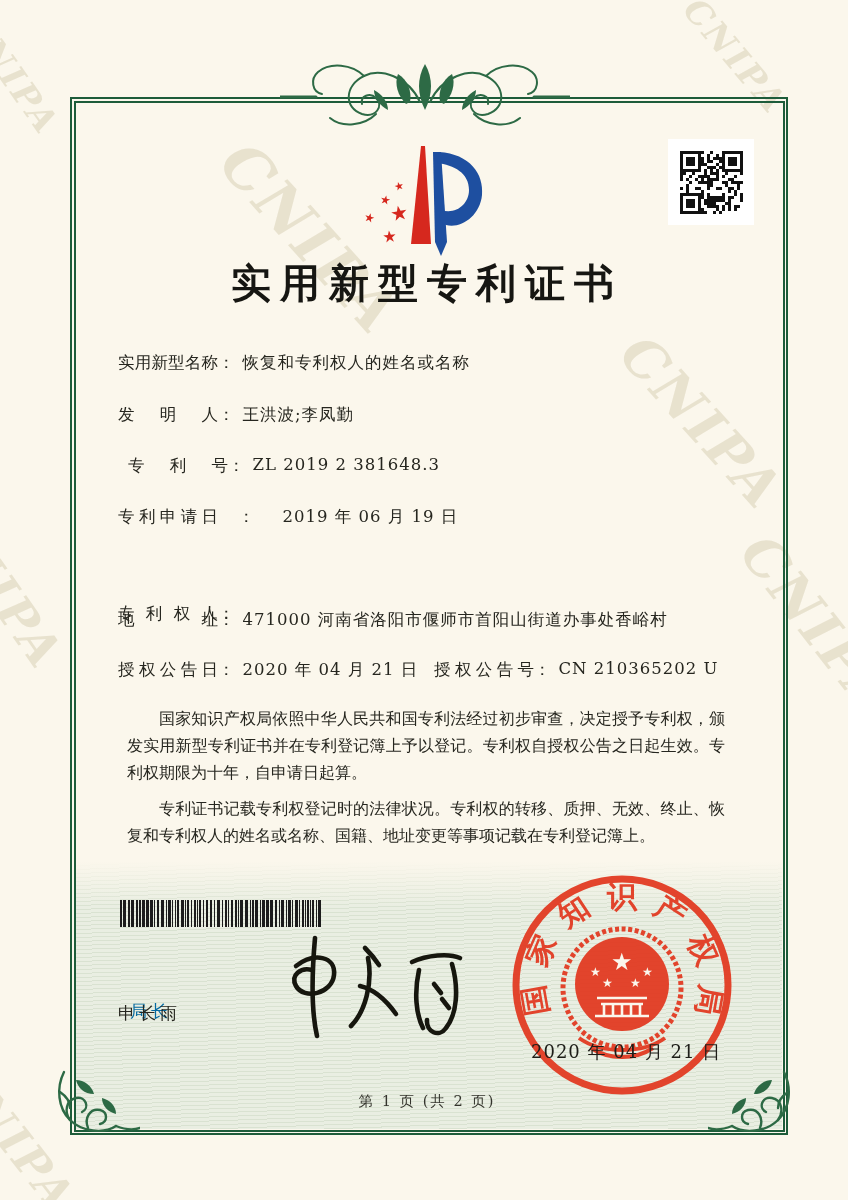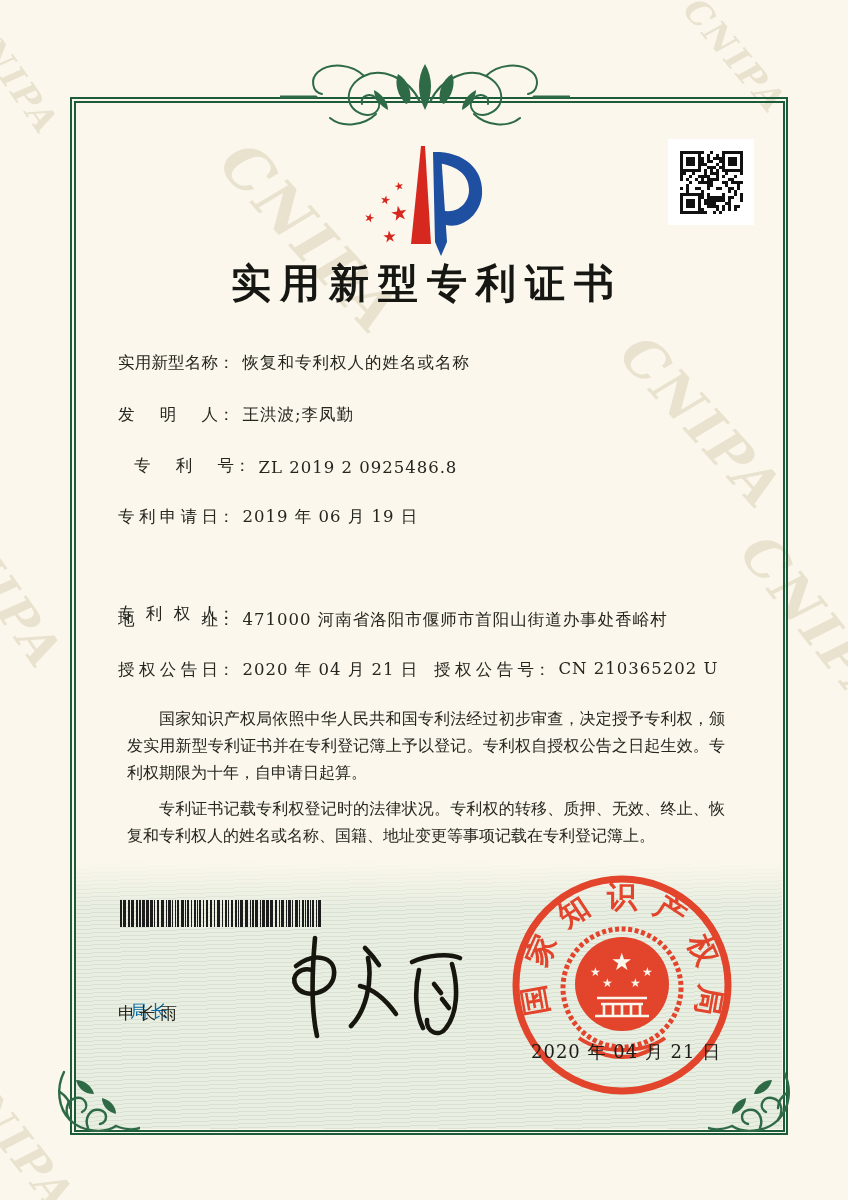--- a/index.html
+++ b/index.html
@@ -584,26 +584,26 @@
   <div class="frow" style="left:118px;top:352px;">
     <span class="f-label">实用新型名称</span>
       <span class="f-colon">：</span>
       <span class="f-value">恢复和专利权人的姓名或名称</span>
   </div>
   <div class="frow" style="left:118px;top:404px;">
     <span class="f-label">发明人</span>
       <span class="f-colon">：</span>
       <span class="f-value">王洪波;李凤勤</span>
   </div>
-  <div class="frow" style="left:134px;top:455px;align-items:flex-end;">
+  <div class="frow" style="left:128px;top:455px;">
     <span class="f-label">专利号</span>
       <span class="f-colon">：</span>
-      <span class="f-value">ZL 2019 2 0925486.8</span>
-  </div>
-  <div class="frow" style="left:118px;top:506px;">
+      <span class="f-value">ZL 2019 2 381648.3</span>
+  </div>
+  <div class="frow" style="left:118px;top:506px;gap:20px;">
     <span class="f-label">专利申请日</span>
       <span class="f-colon">：</span>
       <span class="f-value">2019 年 06 月 19 日</span>
   </div>
   <div class="frow" style="left:118px;top:557px;margin-top:46px;">
     <span class="f-label">专利权人</span>
       <span class="f-colon">：</span>
   </div>
   <div class="frow" style="left:118px;top:609px;">
     <span class="f-label">地址</span>
@@ -733,14 +733,15 @@
         <path d="M95,132 L95,144 M104,132 L104,144 M113,132 L113,144 M122,132 L122,144 M131,132 L131,144"></path>
       </g>
       <g stroke="#e2361d" stroke-width="4" fill="none">
         <path d="M70,166 C92,182 134,182 156,166"></path>
         <path d="M82,176 C100,188 126,188 144,176"></path>
       </g>
     </g>
   </svg>
   <div class="seal-date">2020 年 04 月 21 日</div>
 
+  <div class="page-num">第 1 页 (共 2 页)</div>
 
 </div>
 
 </body></html>

